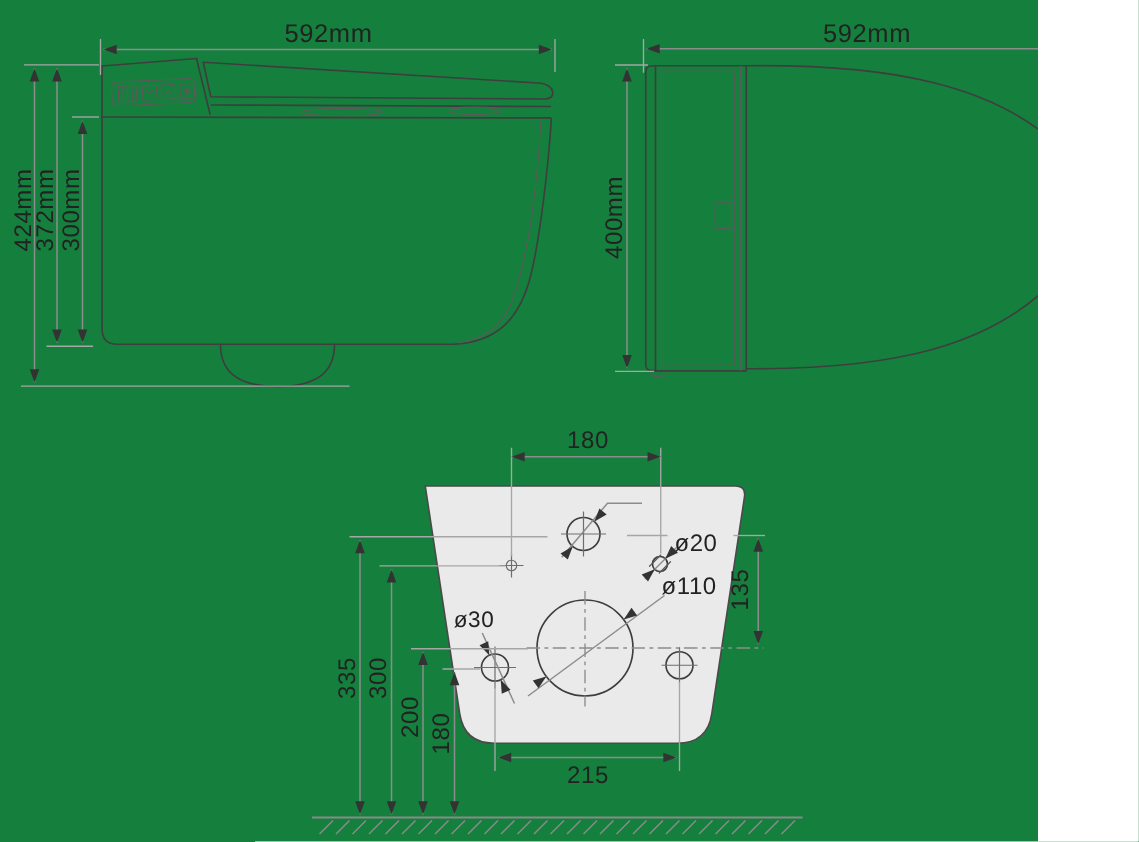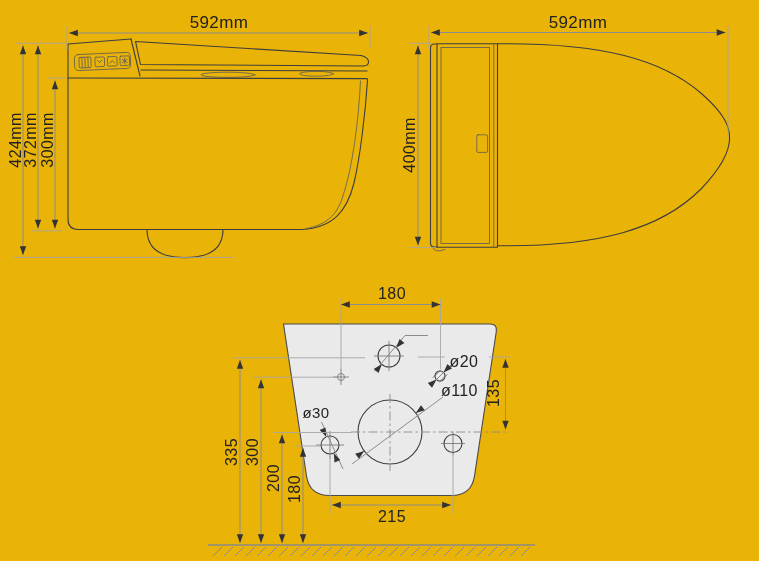--- a/index.html
+++ b/index.html
@@ -1,16 +1,16 @@
 <!DOCTYPE html>
 <html><head>
 <meta charset="utf-8">
 <style>
   html,body{margin:0;padding:0;background:#ffffff;}
-  .stage{position:relative;width:759px;height:561px;background:#eab308;overflow:hidden;
+  .stage{position:relative;width:692px;height:561px;background:#15803d;overflow:hidden;
          font-family:"Liberation Sans", sans-serif;}
   svg{display:block;}
   .sh{stroke:#3e3e3e;stroke-width:1.1;fill:none;stroke-linecap:round;stroke-linejoin:round;}
   .th{stroke:#5a5a5a;stroke-width:0.8;fill:none;stroke-linecap:round;}
   .dl{stroke:#8c8c8c;stroke-width:1;fill:none;}
   .ex{stroke:#a6a6a6;stroke-width:0.9;fill:none;}
   .cl{stroke:#8c8c8c;stroke-width:0.9;fill:none;stroke-dasharray:9 3 2.5 3;}
   .cr{stroke:#6e6e6e;stroke-width:0.8;fill:none;}
   .gnd{stroke:#8a8a8a;stroke-width:1.3;fill:none;}
   .ht{stroke:#8a8a8a;stroke-width:1;fill:none;}

